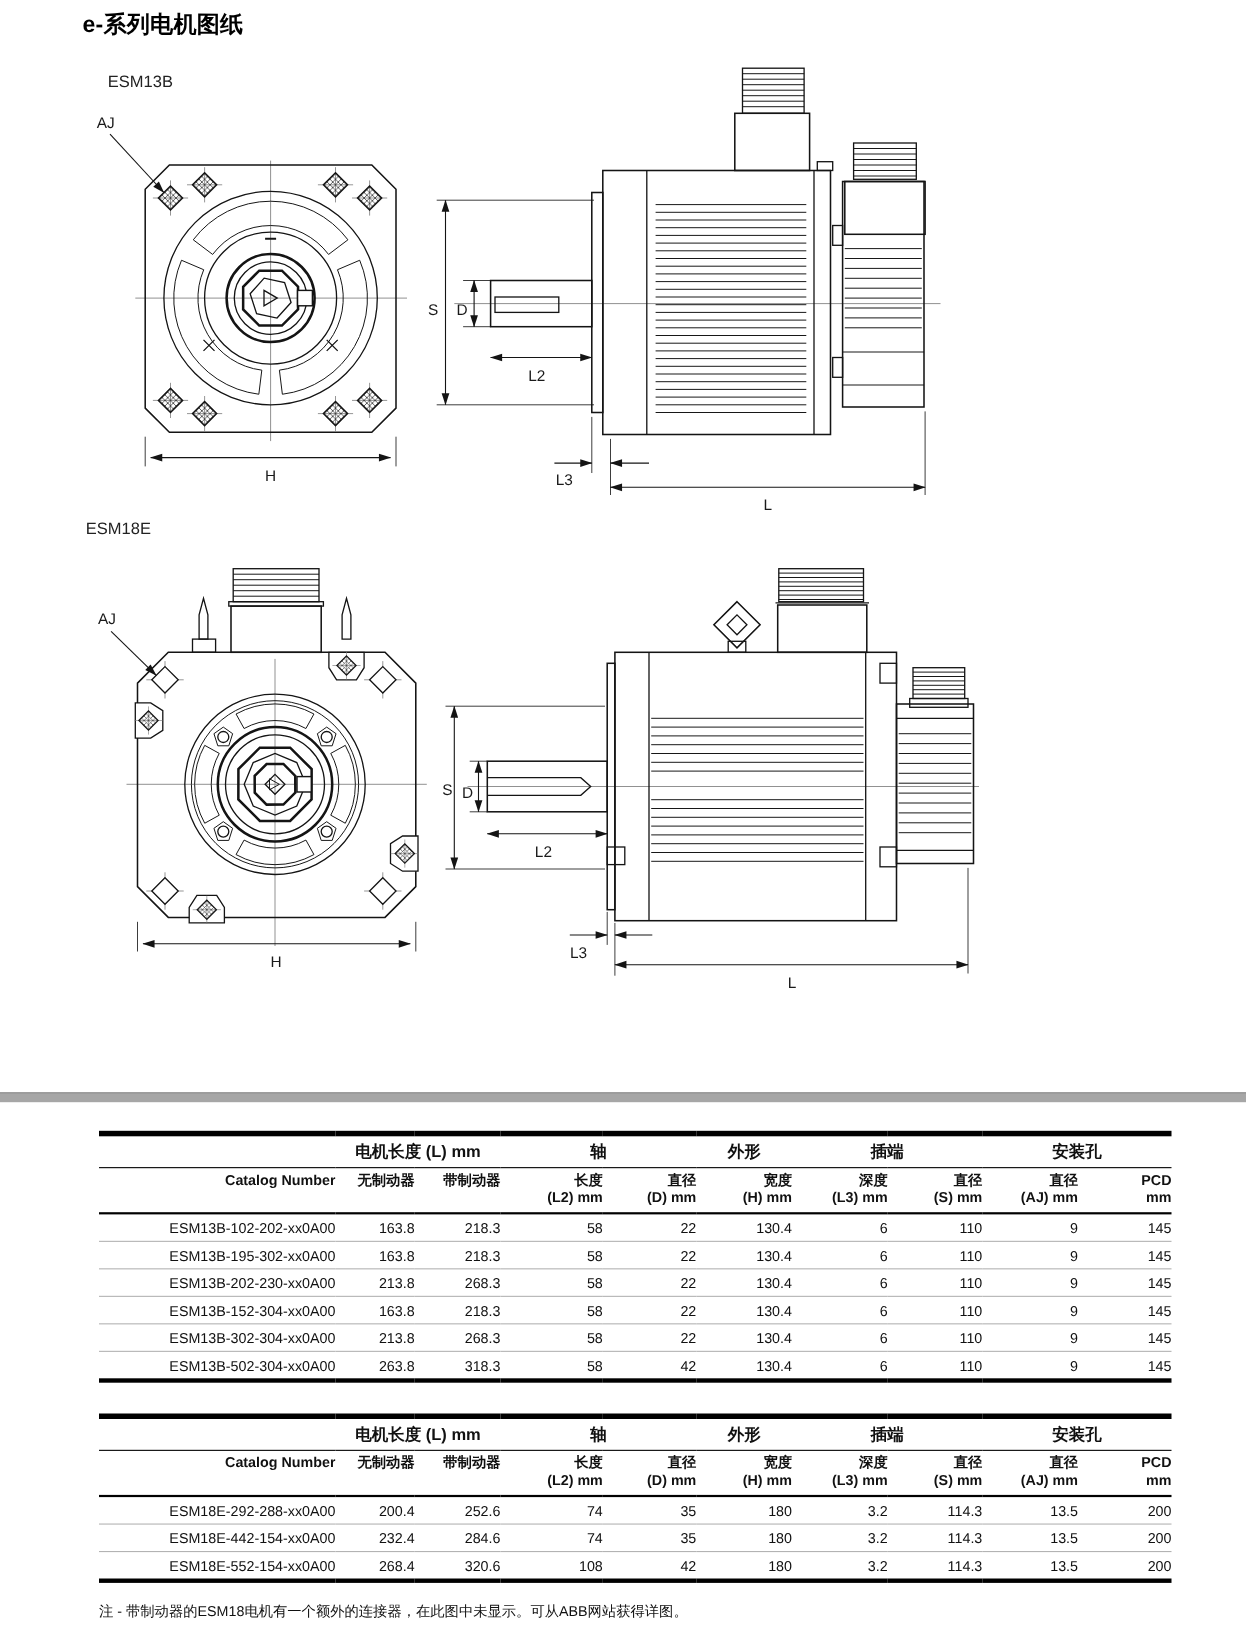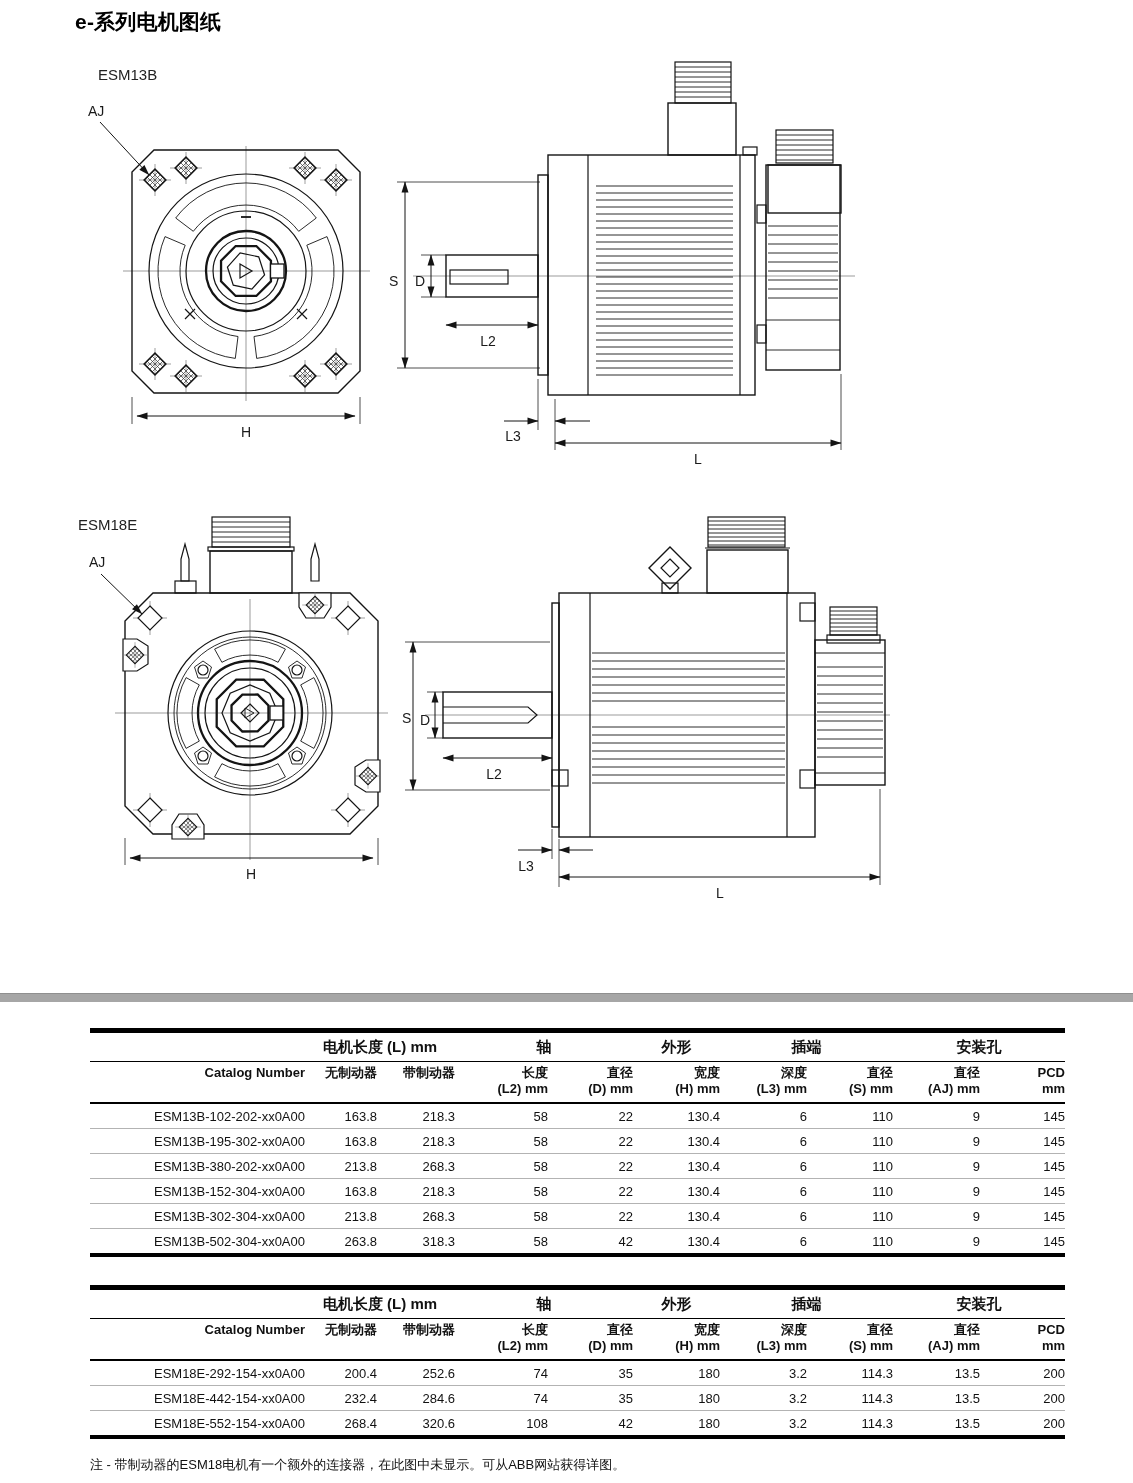--- a/index.html
+++ b/index.html
@@ -141,21 +141,21 @@
     <line x1="155" y1="321" x2="155" y2="372" class="ext"></line>
     <line x1="172" y1="341" x2="172" y2="392" class="ext"></line>
     <line x1="121" y1="363" x2="155" y2="363" class="dim" marker-end="url(#ah)"></line>
     <line x1="207" y1="363" x2="172" y2="363" class="dim" marker-end="url(#ah)"></line>
     <text x="130" y="383" text-anchor="middle" class="dimtext">L3</text>
     <line x1="458" y1="316" x2="458" y2="392" class="ext"></line>
     <line x1="172" y1="385" x2="458" y2="385" class="dim" marker-start="url(#ah)" marker-end="url(#ah)"></line>
     <text x="315" y="406" text-anchor="middle" class="dimtext">L</text>
   </svg>
 
-  <div class="abs fig-label" style="left:78px;top:516px;">ESM18E</div>
+  <div class="abs fig-label" style="left:78px;top:472px;">ESM18E</div>
 
   <svg class="abs" style="left:85px;top:515px;" width="320" height="378" viewBox="0 0 320 378">
     <line x1="165" y1="84" x2="165" y2="345" class="cl"></line>
     <line x1="30" y1="198" x2="303" y2="198" class="cl"></line>
     <rect x="127" y="2" width="78" height="30" class="ln"></rect>
     <path d="M127,7 H205 M127,12 H205 M127,17 H205 M127,22 H205 M127,27 H205" class="thin"></path>
     <rect x="123" y="32" width="86" height="4" class="ln"></rect>
     <rect x="125" y="36" width="82" height="42" class="lnb"></rect>
     <rect x="90" y="66" width="21" height="12" class="ln"></rect>
     <polygon points="96,66 96,44 100,29 104,44 104,66" class="ln"></polygon>
@@ -326,21 +326,21 @@
           <td>218.3</td>
           <td>58</td>
           <td>22</td>
           <td>130.4</td>
           <td>6</td>
           <td>110</td>
           <td>9</td>
           <td>145</td>
         </tr>
         <tr>
-          <td class="left">ESM13B-380-202-xx0A00</td>
+          <td class="left">ESM13B-202-230-xx0A00</td>
           <td>213.8</td>
           <td>268.3</td>
           <td>58</td>
           <td>22</td>
           <td>130.4</td>
           <td>6</td>
           <td>110</td>
           <td>9</td>
           <td>145</td>
         </tr>
@@ -440,21 +440,21 @@
             <div>(AJ) mm</div>
           </th>
           <th>
             <div>PCD</div>
             <div>mm</div>
           </th>
         </tr>
       </thead>
       <tbody>
         <tr>
-          <td class="left">ESM18E-292-154-xx0A00</td>
+          <td class="left">ESM18E-292-288-xx0A00</td>
           <td>200.4</td>
           <td>252.6</td>
           <td>74</td>
           <td>35</td>
           <td>180</td>
           <td>3.2</td>
           <td>114.3</td>
           <td>13.5</td>
           <td>200</td>
         </tr>

